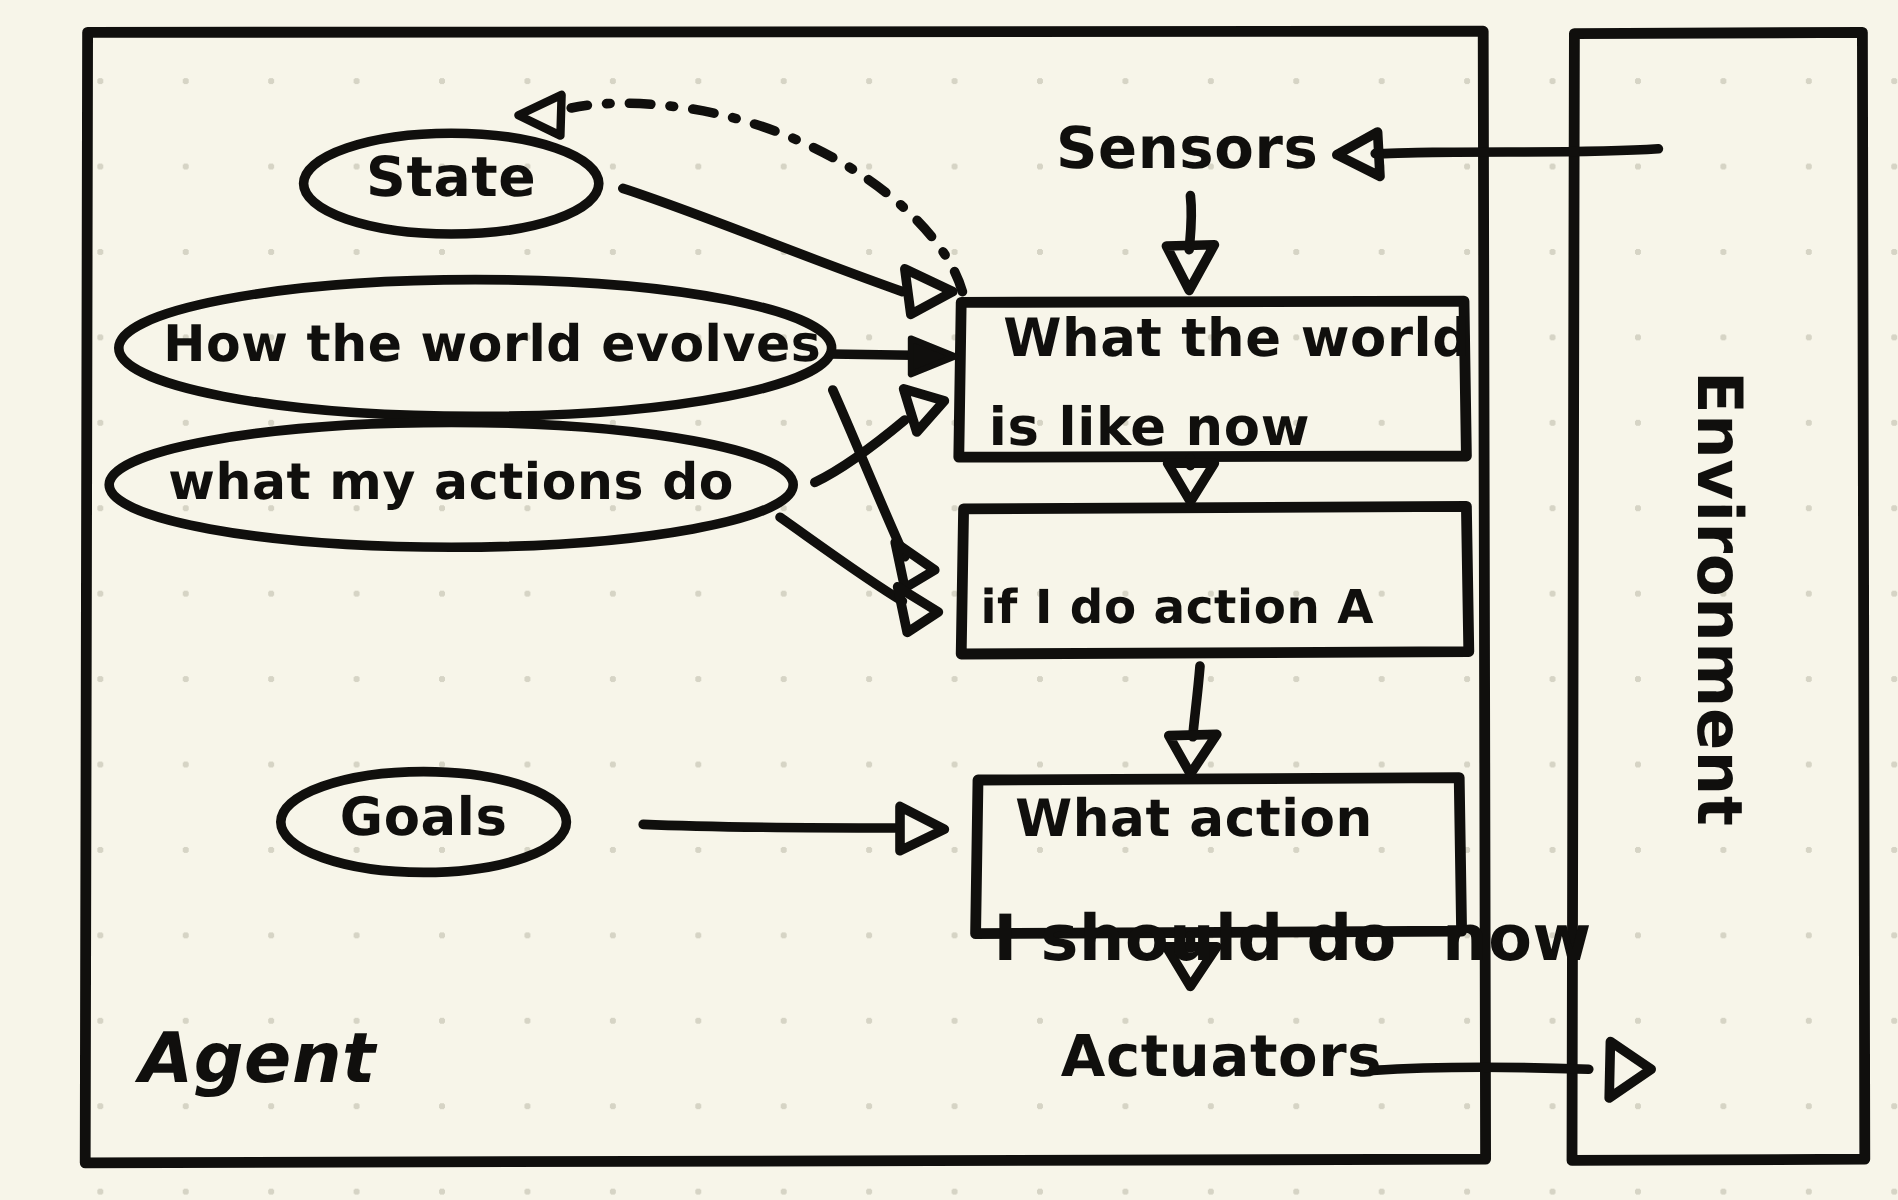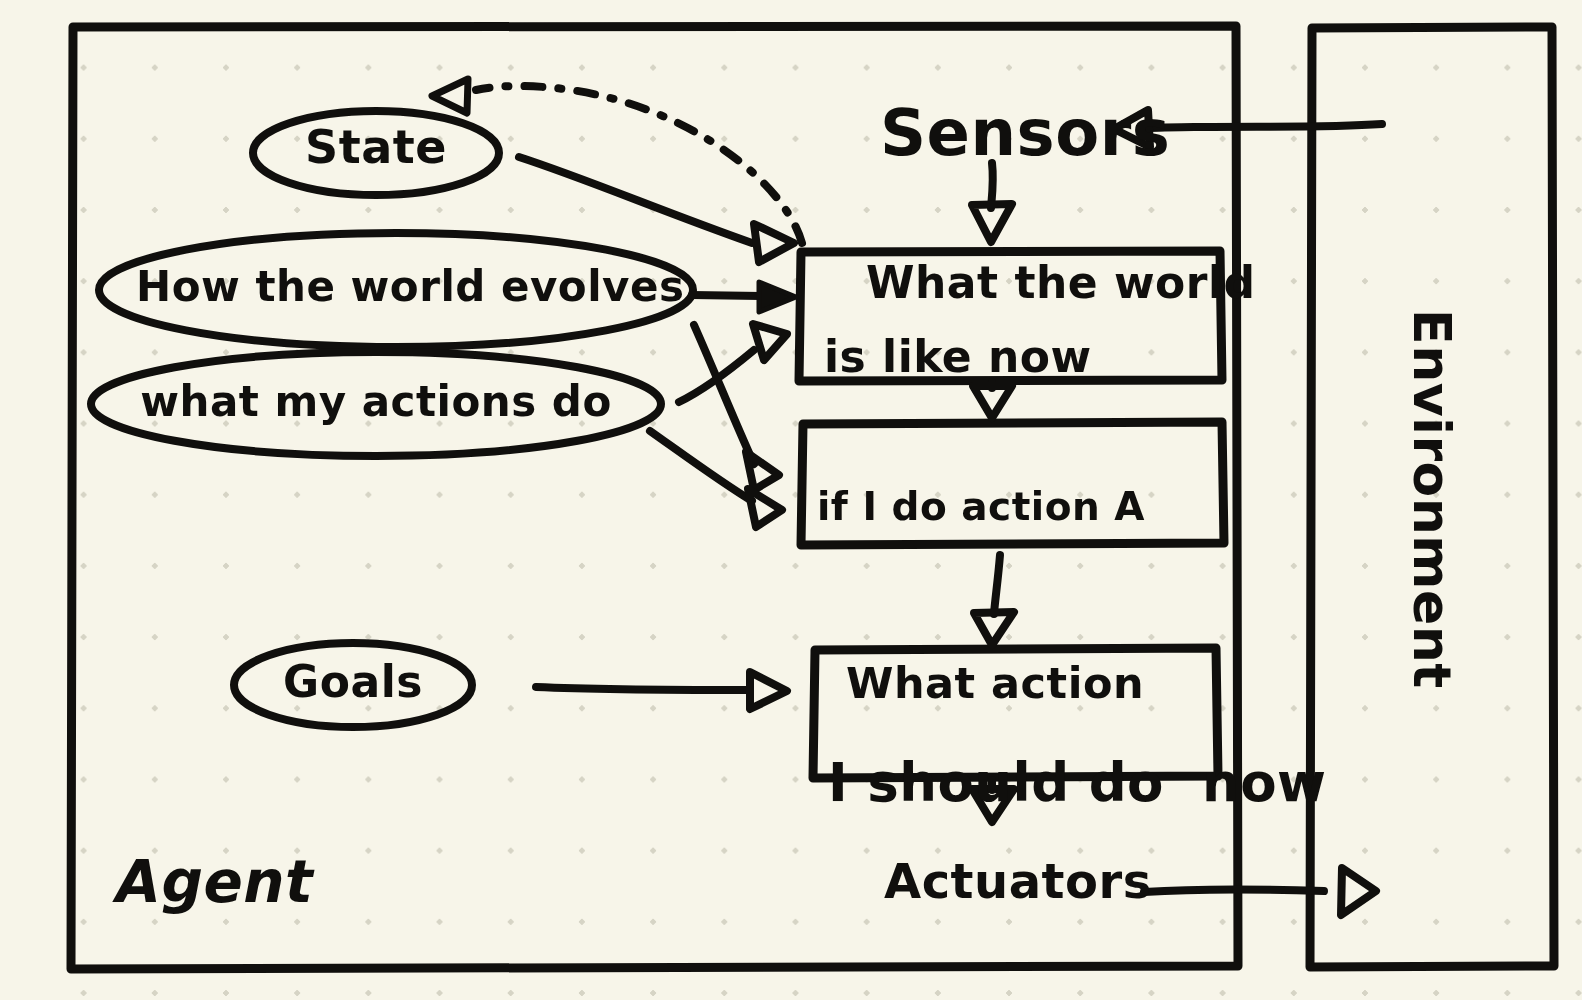--- a/index.html
+++ b/index.html
@@ -111,29 +111,29 @@
   </svg>
 
   <div class="lbl node-label" style="left:252px; top:122px; width:200px; font-size:46px;">State</div>
 
   <div class="lbl node-label" style="left:112px; top:263px; width:520px; font-size:42px;">How the world evolves</div>
 
   <div class="lbl node-label" style="left:102px; top:378px; width:500px; font-size:42px;">what my actions do</div>
 
   <div class="lbl node-label" style="left:234px; top:657px; width:190px; font-size:44px;">Goals</div>
 
-  <div class="lbl box-label" style="left:842px; top:258px; width:400px; font-size:44px;">What the world</div>
+  <div class="lbl box-label" style="left:812px; top:258px; width:400px; font-size:44px;">What the world</div>
   <div class="lbl box-label" style="left:800px; top:332px; width:400px; font-size:44px;">is like now</div>
 
   <div class="lbl box-label" style="left:793px; top:485px; width:420px; font-size:39px;">if I do action A</div>
 
   <div class="lbl box-label" style="left:822px; top:659px; width:380px; font-size:43px;">What action</div>
   <div class="lbl box-label" style="left:804px; top:753px; width:400px; font-size:53px;">I should do  now</div>
 
-  <div class="lbl" style="left:856px; top:98px; font-size:64px;">Sensors</div>
+  <div class="lbl" style="left:856px; top:98px; font-size:48px;">Sensors</div>
 
   <div class="lbl" style="left:860px; top:855px; font-size:48px;">Actuators</div>
 
   <div class="lbl" style="left:92px; top:850px; font-size:58px;font-style:italic;">Agent</div>
 
   <div class="lbl" style="left:1258px; top:430px; width:300px; text-align:center; font-size:52px;
               transform: rotate(90deg); transform-origin: 50% 50%;">Environment</div>
 
 </div>
 

